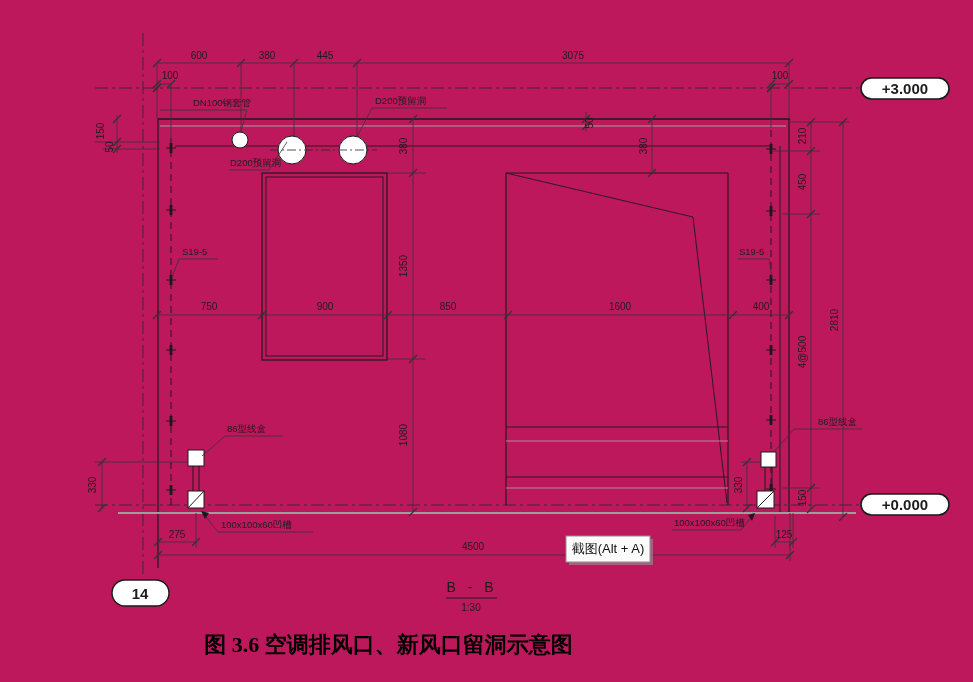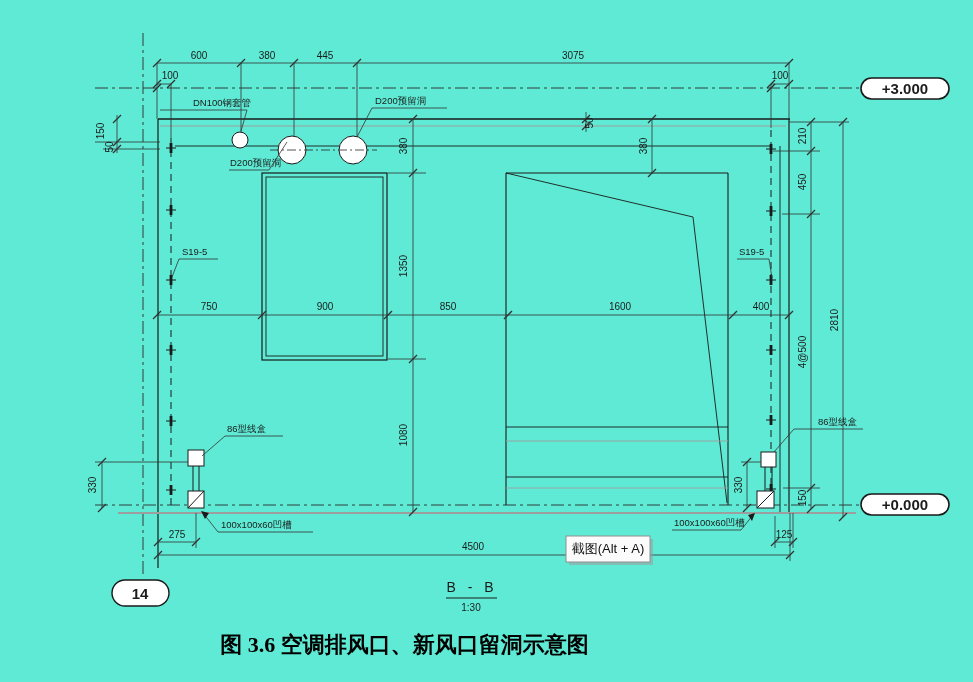--- a/index.html
+++ b/index.html
@@ -1,27 +1,27 @@
 <!DOCTYPE html>
 <html><head>
 <meta charset="utf-8">
 <style>
   html,body{margin:0;padding:0;background:#ffffff;}
-  .stage{position:relative;width:973px;height:682px;background:#5eead4;overflow:hidden;
+  .stage{position:relative;width:973px;height:682px;background:#be185d;overflow:hidden;
          font-family:"Liberation Sans",sans-serif;}
   svg{position:absolute;left:0;top:0;}
   svg text{fill:#1c1c1c;font-family:"Liberation Sans",sans-serif;}
   .dim{font-size:10px;}
   .lbl{font-size:9.5px;}
   .elev{font-size:15px;font-weight:bold;}
   .bub{font-size:15px;font-weight:bold;}
   .sec{font-size:14px;letter-spacing:4px;}
   .scale{font-size:10px;}
   .btn-text{font-size:13px;fill:#111;}
-  .caption{position:absolute;left:16px;top:630px;width:777px;text-align:center;
+  .caption{position:absolute;left:0;top:630px;width:777px;text-align:center;
            font-family:"Liberation Serif",serif;font-weight:bold;font-size:22px;color:#000;}
 </style>
 </head>
 <body>
 
 <div class="stage">
 <svg width="973" height="682" viewBox="0 0 973 682">
 
   <g stroke="#2a2a2a" stroke-width="0.9" fill="none">
     <line x1="95" y1="88" x2="859" y2="88" stroke-dasharray="13 4 3 4"></line>

